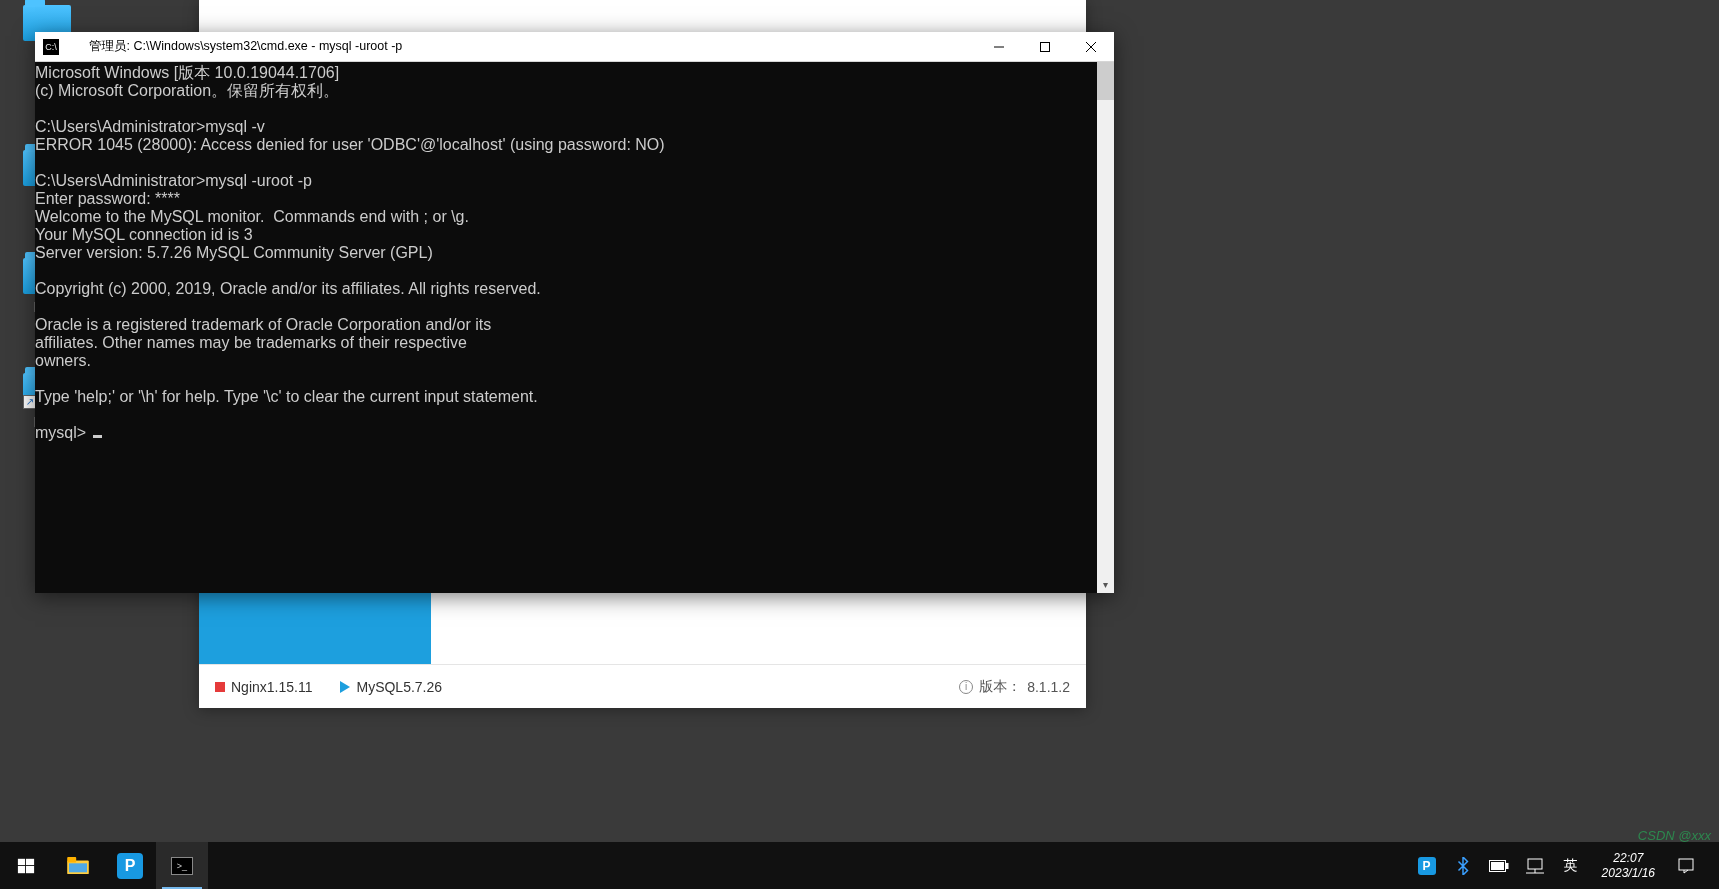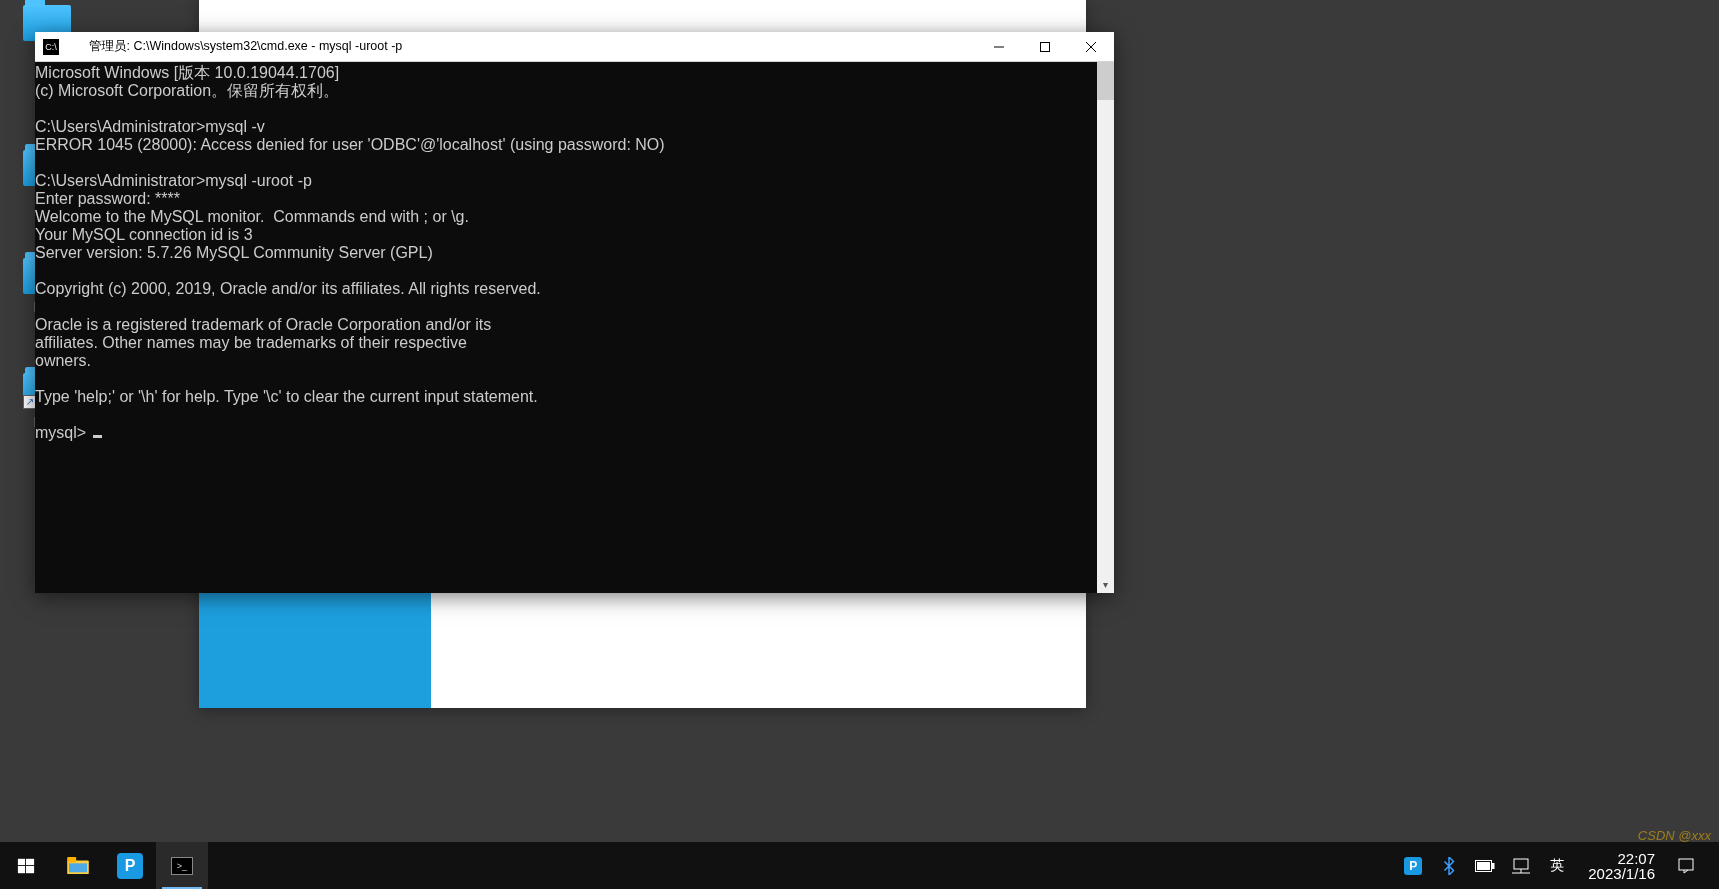--- a/index.html
+++ b/index.html
@@ -108,23 +108,23 @@
     content:""; position:absolute; bottom:0; left:6px; right:6px; height:2px;
     background:#76b9ed;
   }
   .tb-btn.running { background:#2a2a2a; }
   .tb-spacer { flex:1; }
   .tb-right { display:flex; align-items:center; gap:10px; padding:0 4px; font-size:12px; }
   .tray-icon {
     width:26px; height:28px; display:flex; align-items:center; justify-content:center;
     font-size:14px;
   }
-  .tb-clock { text-align:right; line-height:15px; font-size:15px; padding:0 8px; }
+  .tb-clock { text-align:center; line-height:15px; font-size:12px; padding:0 8px;font-style:italic; }
   .watermark {
-    position:absolute; right:8px; bottom:46px; color:#eab308; font-size:13px; opacity:.55;
+    position:absolute; right:8px; bottom:46px; color:#22c55e; font-size:13px; opacity:.55;
     font-style:italic;
   }
 
   
   .win-logo { width:18px; height:18px; }
   .explorer-ico { width:22px; height:18px; }
   .p-badge {
     width:26px; height:26px; background:#1899e2; border-radius:4px;
     display:flex; align-items:center; justify-content:center; color:#fff;
     font-weight:700; font-size:16px;
@@ -155,20 +155,37 @@
     <span class="shortcut-arrow">↗</span>
   </div>
   <span>phps</span>
 </div>
 
 <div class="bg-window">
   <div class="top"></div>
   <div class="middle">
     <div class="side"></div>
     <div class="body"></div>
+  </div>
+  <div class="status">
+    <div class="status-left">
+      <div class="status-item">
+        <span class="sq-red"></span>
+        <span>Nginx1.15.11</span>
+      </div>
+      <div class="status-item">
+        <span class="tri-blue"></span>
+        <span>MySQL5.7.26</span>
+      </div>
+    </div>
+    <div class="status-right">
+      <span class="info-circ">i</span>
+      <span>版本：</span>
+      <span>8.1.1.2</span>
+    </div>
   </div>
 </div>
 
 <div class="cmd-window">
   <div class="titlebar">
     <div class="icon">
       <span>C:\</span>
     </div>
     <div class="title">管理员: C:\Windows\system32\cmd.exe - mysql  -uroot -p</div>
     <div class="win-btns">

